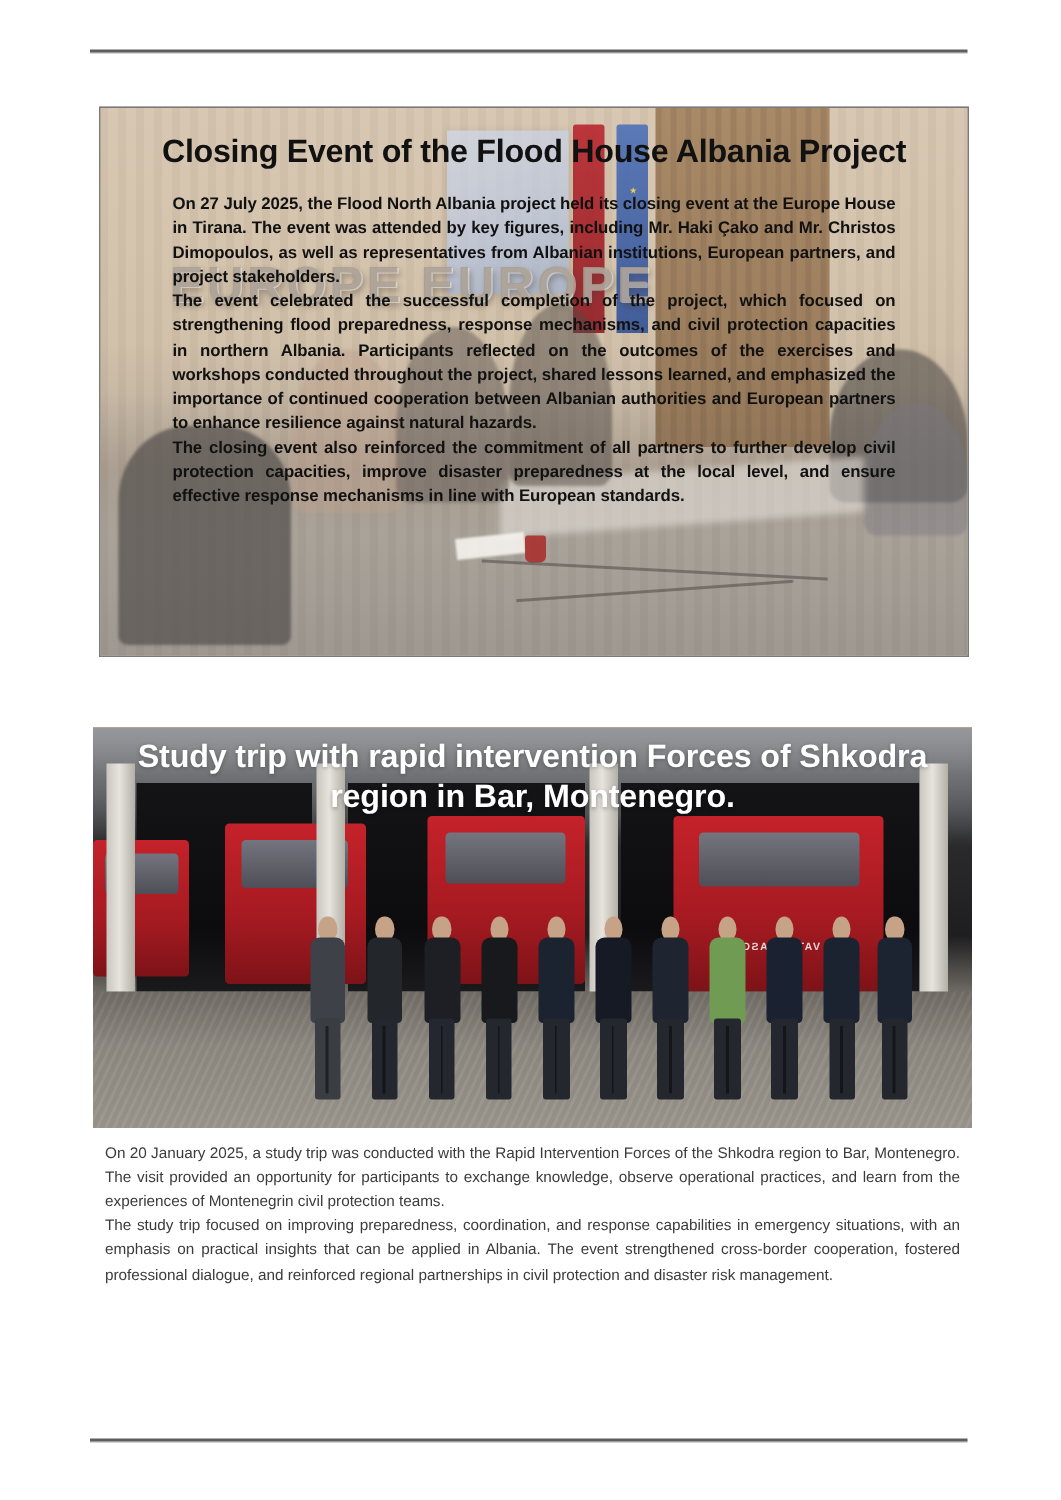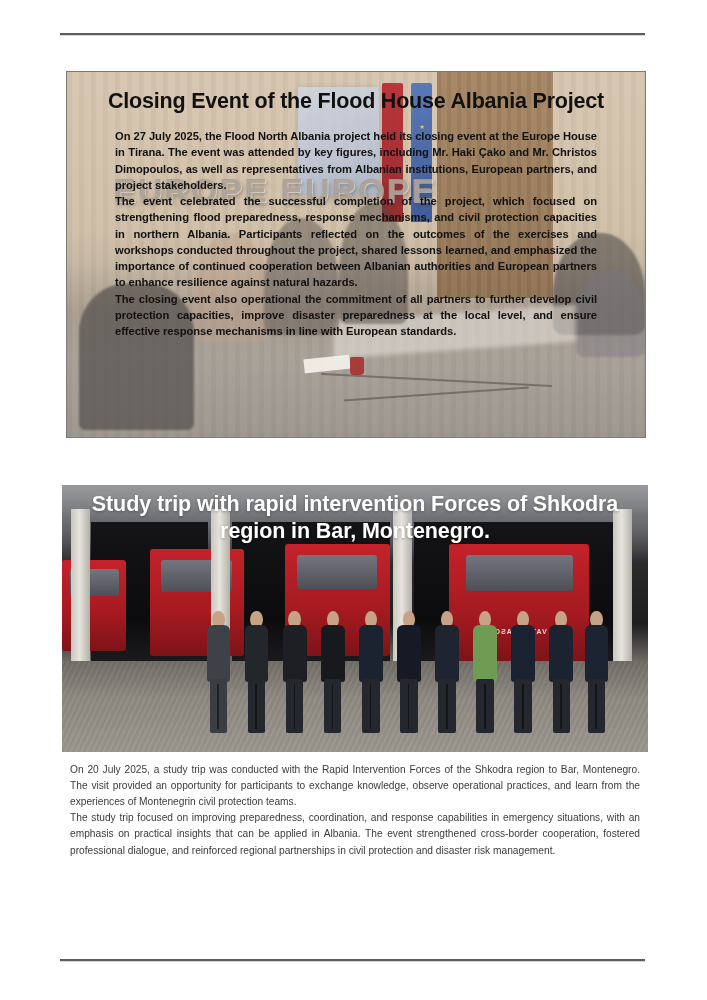--- a/index.html
+++ b/index.html
@@ -435,21 +435,21 @@
       <div class="aud c"></div>
       <div class="aud d"></div>
       <div class="aud a"></div>
     </div>
 
     <div class="card-one-inner">
       <div class="title-dark">Closing Event of the Flood House Albania Project</div>
       <div class="body-dark">
         <p>On 27 July 2025, the Flood North Albania project held its closing event at the Europe House in Tirana. The event was attended by key figures, including Mr. Haki Çako and Mr. Christos Dimopoulos, as well as representatives from Albanian institutions, European partners, and project stakeholders.</p>
         <p>The event celebrated the successful completion of the project, which focused on strengthening flood preparedness, response mechanisms, and civil protection capacities in northern Albania. Participants reflected on the outcomes of the exercises and workshops conducted throughout the project, shared lessons learned, and emphasized the importance of continued cooperation between Albanian authorities and European partners to enhance resilience against natural hazards.</p>
-        <p>The closing event also operational the commitment of all partners to further develop civil protection capacities, improve disaster preparedness at the local level, and ensure effective response mechanisms in line with European standards.</p>
+        <p>The closing event also reinforced the commitment of all partners to further develop civil protection capacities, improve disaster preparedness at the local level, and ensure effective response mechanisms in line with European standards.</p>
       </div>
     </div>
   </div>
 
   <div class="card-two">
     <div class="photo-station">
       <div class="bay b1"></div>
       <div class="bay b2"></div>
       <div class="bay b3"></div>
 
@@ -528,19 +528,19 @@
           <div class="head"></div>
           <div class="torso"></div>
           <div class="legs"></div>
         </div>
     </div>
 
     <div class="title-light">Study trip with rapid intervention Forces of Shkodra region in Bar, Montenegro.</div>
   </div>
 
   <div class="body-light">
-    <p>On 20 July 2025, a study trip was conducted with the Rapid Intervention Forces of the Shkodra region to Bar, Montenegro. The visit provided an opportunity for participants to exchange knowledge, observe operational practices, and learn from the experiences of Montenegrin civil protection teams.</p>
+    <p>On 20 January 2025, a study trip was conducted with the Rapid Intervention Forces of the Shkodra region to Bar, Montenegro. The visit provided an opportunity for participants to exchange knowledge, observe operational practices, and learn from the experiences of Montenegrin civil protection teams.</p>
     <p>The study trip focused on improving preparedness, coordination, and response capabilities in emergency situations, with an emphasis on practical insights that can be applied in Albania. The event strengthened cross-border cooperation, fostered professional dialogue, and reinforced regional partnerships in civil protection and disaster risk management.</p>
   </div>
 
   <div class="hrule bottom"></div>
 
 </div>
 
 </body></html>

